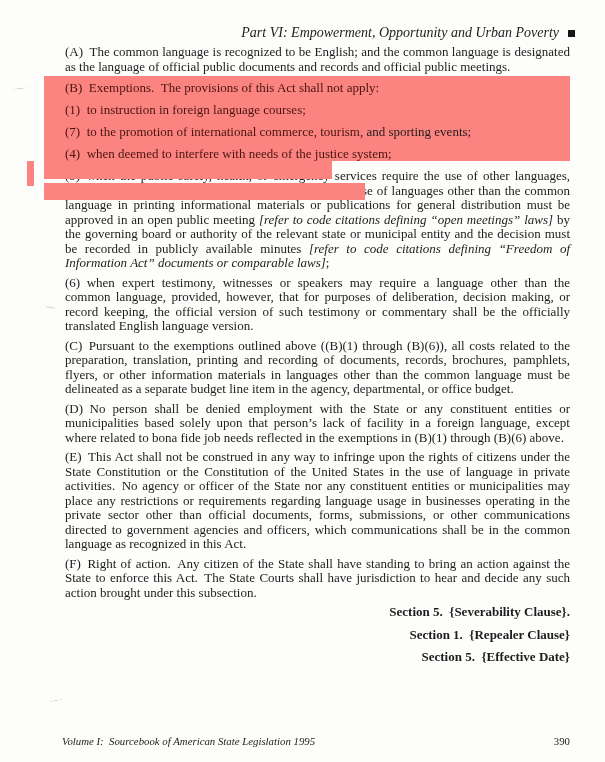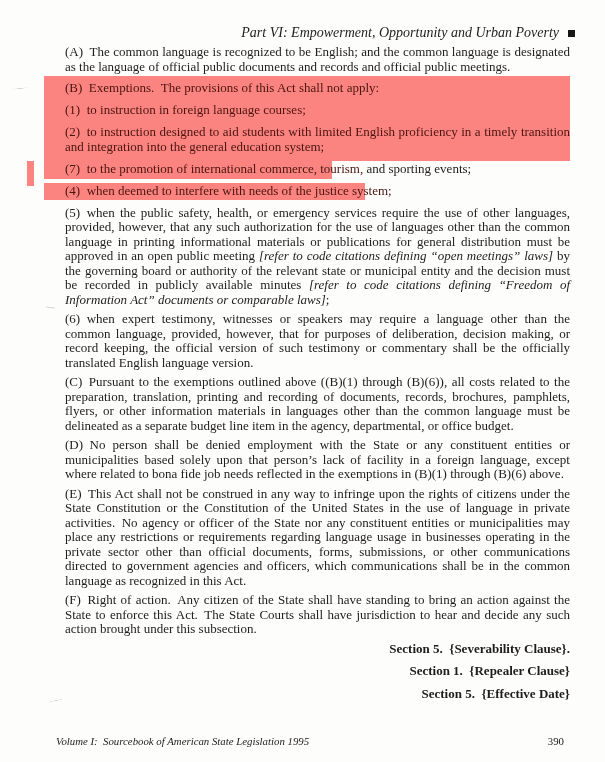--- a/index.html
+++ b/index.html
@@ -36,21 +36,21 @@
   .exemptions{position:relative;margin-top:7px;}
   .exemptions .para{margin-bottom:7.5px;}
   .hl{position:absolute;background:var(--hl);}
   .hl-main{left:-21px;top:-5px;width:526px;height:84.5px;}
   .hl-r3{left:-21px;top:79.5px;width:288px;height:18.5px;}
   .hl-sliver{left:-38px;top:79.5px;width:7px;height:25px;}
   .hl-r4{left:-21px;top:102px;width:321px;height:17px;}
   .pt{position:relative;}
   .hl-ink{color:var(--hl-ink);}
   .footer{
-    position:absolute;left:56px;top:735px;width:508px;
+    position:absolute;left:62px;top:735px;width:508px;
     display:flex;justify-content:space-between;align-items:baseline;
     font-size:10.8px;line-height:13px;
   }
   .footer-title{font-style:italic;}
   .footer-page{font-style:normal;}
   .scan-mark{position:absolute;border-top:1.5px solid #bdbdbd;opacity:.8;}
   .mark1{left:12px;top:88px;width:16px;transform:rotate(-6deg);border-radius:50%;}
   .mark2{left:46px;top:307px;width:9px;transform:rotate(8deg);}
   .mark3{left:50px;top:700px;width:12px;transform:rotate(-10deg);border-radius:40%;}
 </style>
@@ -68,21 +68,20 @@
     <p class="para">(A) The common language is recognized to be English; and the common language is designated as the language of official public documents and records and official public meetings.</p>
 
     <div class="exemptions">
       <span class="hl hl-main"></span>
       <span class="hl hl-r3"></span>
       <span class="hl hl-sliver"></span>
       <span class="hl hl-r4"></span>
 
       <p class="para"><span class="pt hl-ink">(B) Exemptions. The provisions of this Act shall not apply:</span></p>
       <p class="para"><span class="pt hl-ink">(1) to instruction in foreign language courses;</span></p>
-      <p class="para"><span class="pt hl-ink">(2) to instruction designed to aid students with limited English proficiency in a timely transition and integration into the general education system;</span></p>
       <p class="para"><span class="pt hl-ink">(7) to the promotion of international commerce, tourism,</span><span class="pt"> and sporting events;</span></p>
       <p class="para"><span class="pt hl-ink">(4) when deemed to interfere with needs of the justice system;</span></p>
     </div>
 
     <p class="para"><span>(5) when the public safety, health, or emergency services require the use of other languages, provided, however, that any such authorization for the use of languages other than the common language in printing informational materials or publications for general distribution must be approved in an open public meeting </span><span class="it">[refer to code citations defining “open meetings” laws]</span><span> by the governing board or authority of the relevant state or municipal entity and the decision must be recorded in publicly available minutes </span><span class="it">[refer to code citations defining “Freedom of Information Act” documents or comparable laws]</span><span>;</span></p>
 
     <p class="para">(6) when expert testimony, witnesses or speakers may require a language other than the common language, provided, however, that for purposes of deliberation, decision making, or record keeping, the official version of such testimony or commentary shall be the officially translated English language version.</p>
 
     <p class="para">(C) Pursuant to the exemptions outlined above ((B)(1) through (B)(6)), all costs related to the preparation, translation, printing and recording of documents, records, brochures, pamphlets, flyers, or other information materials in languages other than the common language must be delineated as a separate budget line item in the agency, departmental, or office budget.</p>
 

